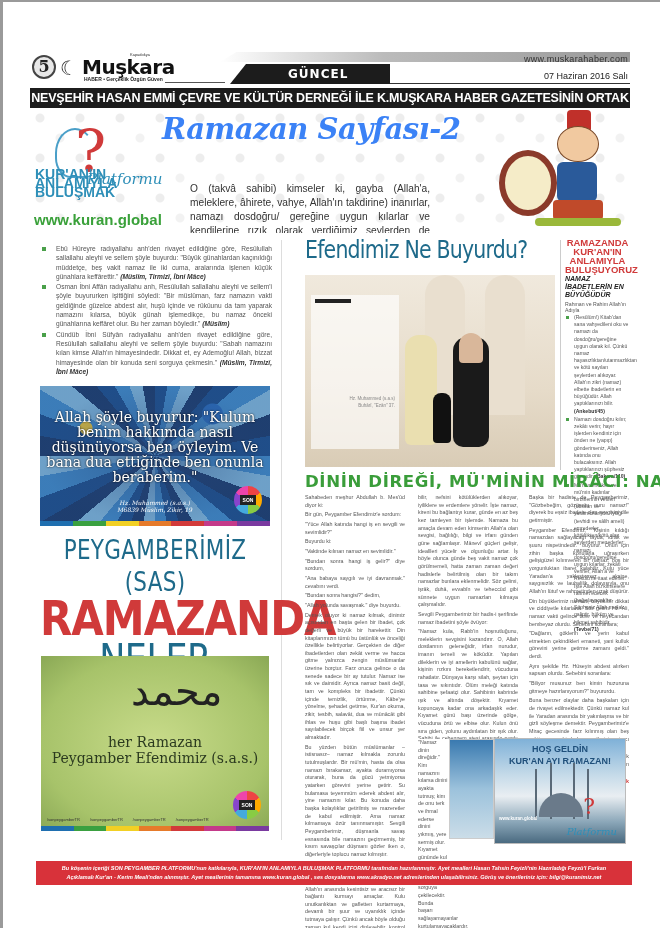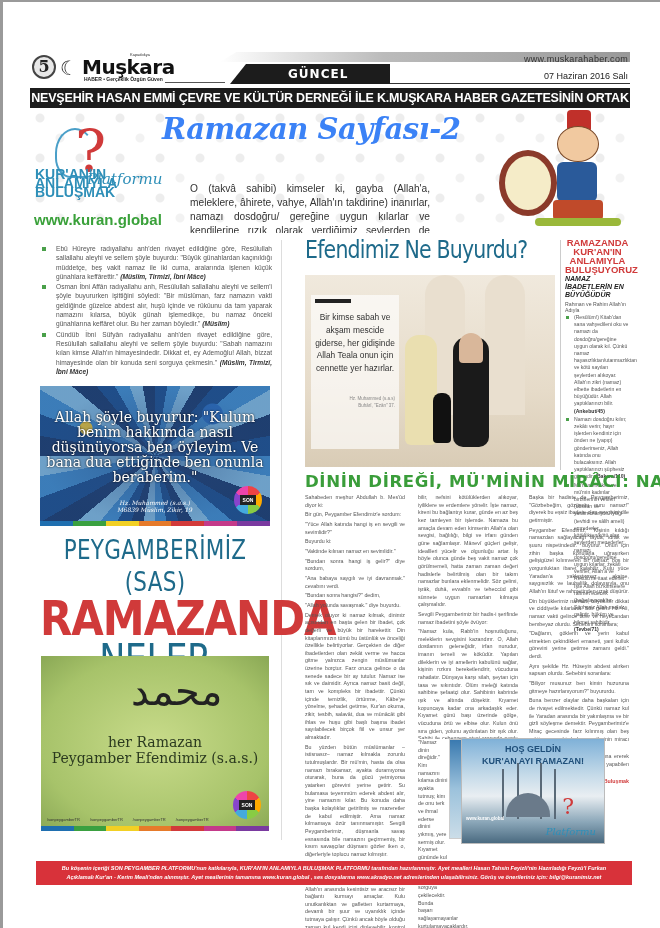--- a/index.html
+++ b/index.html
@@ -110,21 +110,21 @@
   .art-title { position: absolute; left: 305px; top: 472px; width: 325px; font-family: "DejaVu Sans", sans-serif; font-weight: bold; font-size: 16.6px; color: #3a9d3a; letter-spacing: 0.6px; white-space: nowrap; }
   .art-col { position: absolute; top: 494px; font-size: 5.3px; line-height: 7.65px; color: #555; text-align: justify; }
   .art-col p { margin-bottom: 2px; }
   .art-c1 { left: 305px; width: 100px; }
   .art-c2 { left: 418px; width: 100px; }
   .art-c3 { left: 529px; width: 100px; }
   .art-sign { color: #d03a3a; font-weight: bold; }
   .art-img-small { position: absolute; left: 449px; top: 739px; width: 45px; height: 100px; background: linear-gradient(180deg, #3a7ab0 0%, #9cc2dc 50%, #cbdde8 100%); border: 1px solid #ccc; }
   .art-c2-narrow { position: absolute; left: 418px; top: 739px; width: 30px; font-size: 5.3px; line-height: 7.65px; color: #555; }
 
-  .img-mosque { position: absolute; left: 461px; top: 738px; width: 144px; height: 106px; background: linear-gradient(180deg, #7fb1d8 0%, #c6dbe9 35%, #e9eef2 55%, #8aa6b8 80%, #4a6a80 100%); overflow: hidden; border: 1px solid #bbb; }
+  .img-mosque { position: absolute; left: 494px; top: 738px; width: 132px; height: 106px; background: linear-gradient(180deg, #7fb1d8 0%, #c6dbe9 35%, #e9eef2 55%, #8aa6b8 80%, #4a6a80 100%); overflow: hidden; border: 1px solid #bbb; }
   .mosque-title { position: absolute; left: 0; width: 100%; top: 4px; text-align: center; font-weight: bold; color: #1f4f7a; font-size: 9px; line-height: 12px; }
   .mosque-dome { position: absolute; left: 44px; top: 54px; width: 44px; height: 24px; background: #6a7a8a; border-radius: 22px 22px 0 0; }
   .mosque-min { position: absolute; top: 30px; width: 2px; height: 50px; background: #5a6a78; }
   .mosque-url { position: absolute; left: 4px; bottom: 22px; font-size: 4.5px; color: #fff; font-weight: bold; }
   .mosque-plat { position: absolute; right: 8px; bottom: 6px; font-family: "DejaVu Serif", serif; font-style: italic; font-size: 10px; color: #2e8fb8; }
   .mosque-q { position: absolute; right: 30px; bottom: 24px; font-size: 22px; color: #d03a3a; font-family: "DejaVu Serif", serif; }
 
   
   .footer { position: absolute; left: 36px; top: 861px; width: 596px; height: 24px; background: #d8323a; color: #fff; font-weight: bold; font-style: italic; font-size: 5.5px; line-height: 9px; padding: 3px 5px; text-align: center; }
 </style>
@@ -241,21 +241,20 @@
 
 <div class="efendi-title">Efendimiz Ne Buyurdu?</div>
 <div class="img-family">
   <div class="arch1"></div>
   <div class="arch2"></div>
   <div class="fig-man"></div>
   <div class="fig-woman"></div>
   <div class="fig-child"></div>
   <div class="family-card">
     <div class="fc-label"></div>
-    <div class="fc-text">Bir kimse sabah ve akşam mescide giderse, her gidişinde Allah Teala onun için cennette yer hazırlar.</div>
     <div class="fc-src">
       <div>Hz. Muhammed (s.a.s)</div>
       <div>Buhârî, "Ezân" 37.</div>
     </div>
   </div>
 </div>
 
 <div class="vline"></div>
 
 <div class="col-right">

